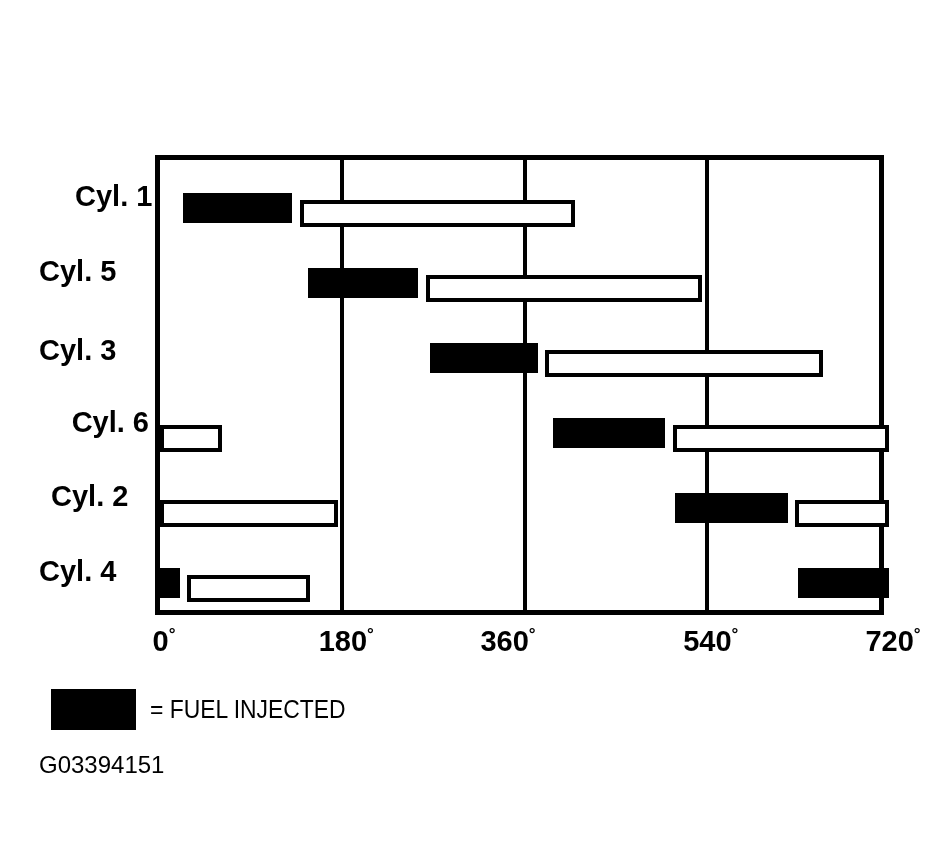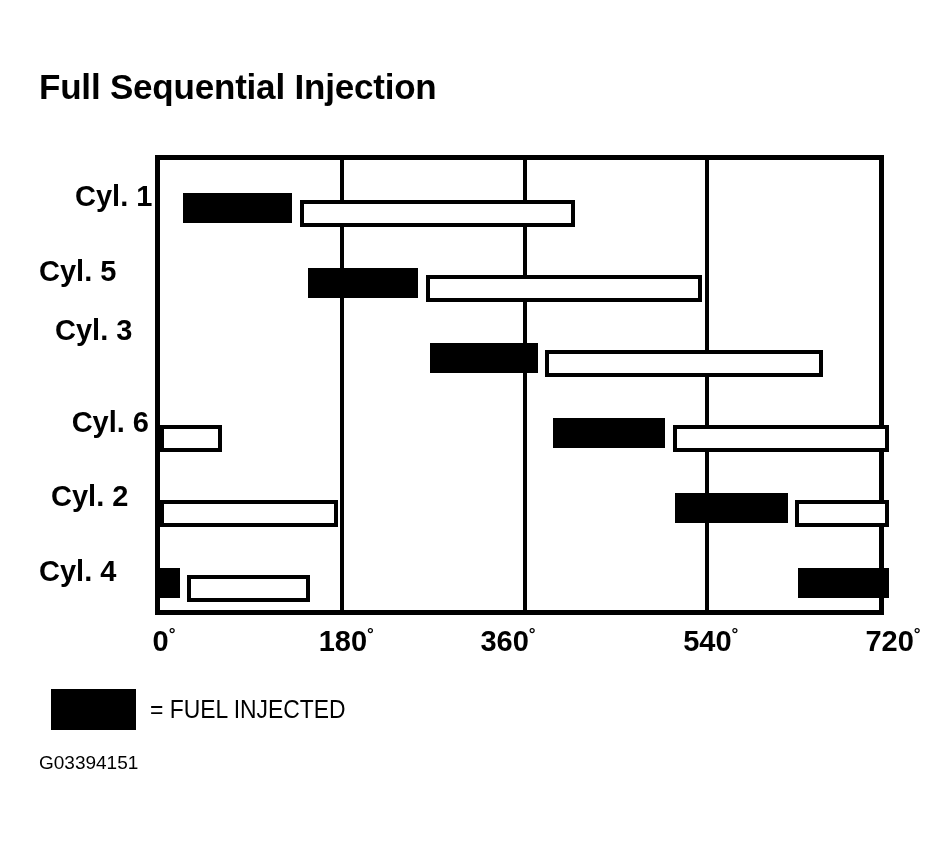--- a/index.html
+++ b/index.html
@@ -140,31 +140,30 @@
     margin-left: 14px;
     transform: scaleX(0.88);
     transform-origin: left center;
     line-height: 1;
   }
   
   #figure-id {
     position: absolute;
     left: 39px;
     top: 753px;
-    font-size: 19px;
+    font-size: 24px;
     white-space: nowrap;
     line-height: 1;
   }
 </style>
 </head>
 <body>
 
 <div id="figure">
 
-  <div id="title">Full Sequential Injection</div>
 
   <div id="row-labels"></div>
 
   <div id="plot-area">
     <div id="plot-inner">
         <div class="gridline" style="left: 182.25px;"></div>
         <div class="gridline" style="left: 364.5px;"></div>
         <div class="gridline" style="left: 546.75px;"></div>
         <div class="row" style="top: 17px;">
           <div class="bar intake" style="left: 139.725px; width: 275.4px;"></div>
@@ -208,17 +207,17 @@
       <div class="legend-entry" style="left: 51px;">
         <div class="swatch-fuel"></div>
         <div class="legend-text">= FUEL INJECTED</div>
       </div>
     </div>
 
   <div id="figure-id">G03394151</div>
 
 <div class="row-label" style="top: 182px; margin-left: 36px;">Cyl. 1</div>
     <div class="row-label" style="top: 257px;">Cyl. 5</div>
-    <div class="row-label" style="top: 316px; margin-left: 16px;">Cyl. 3</div>
+    <div class="row-label" style="top: 336px;">Cyl. 3</div>
     <div class="row-label" style="top: 408px; text-align: right;">Cyl. 6</div>
     <div class="row-label" style="top: 482px; margin-left: 12px;">Cyl. 2</div>
     <div class="row-label" style="top: 557px;">Cyl. 4</div>
   </div>
 
 </body></html>

